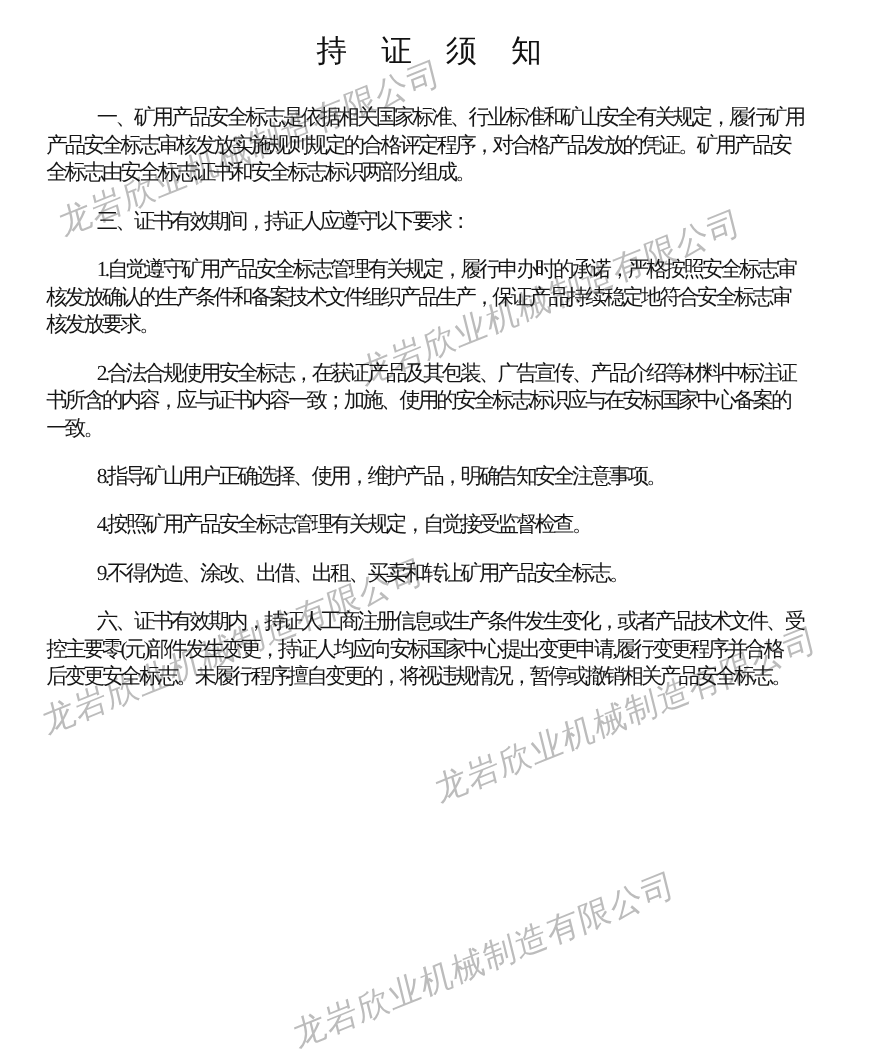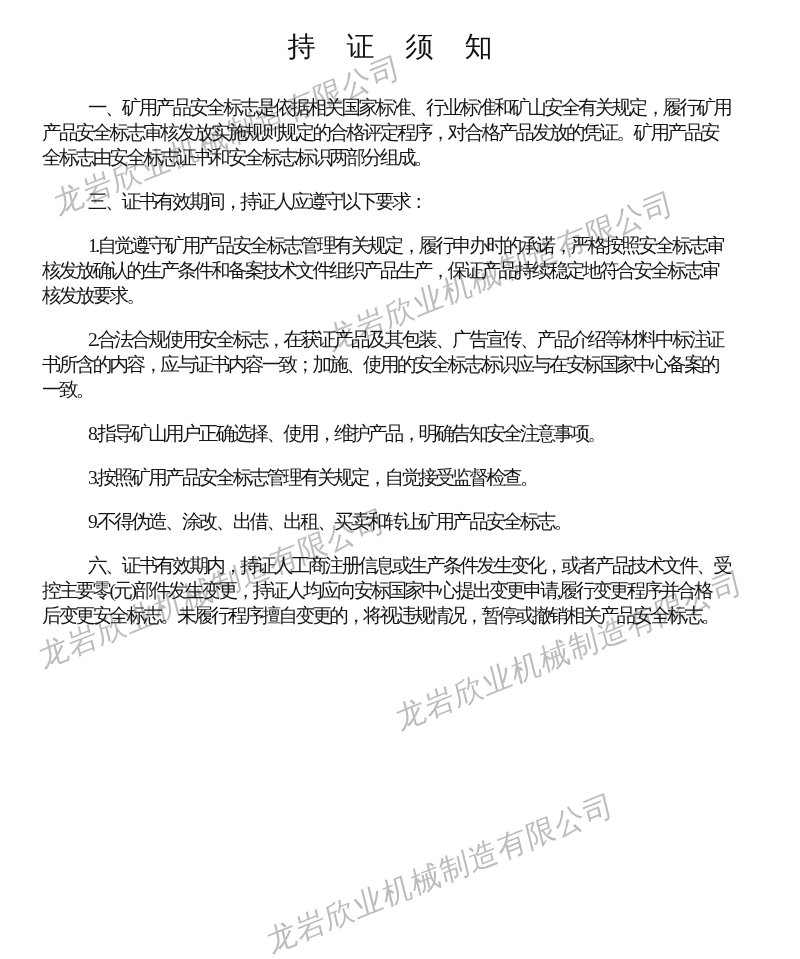--- a/index.html
+++ b/index.html
@@ -87,21 +87,21 @@
 产品安全标志审核发放实施规则规定的合格评定程序，对合格产品发放的凭证。矿用产品安
 全标志由安全标志证书和安全标志标识两部分组成。</p>
       <p class="para">三、证书有效期间，持证人应遵守以下要求：</p>
       <p class="para">1.自觉遵守矿用产品安全标志管理有关规定，履行申办时的承诺，严格按照安全标志审
 核发放确认的生产条件和备案技术文件组织产品生产，保证产品持续稳定地符合安全标志审
 核发放要求。</p>
       <p class="para">2.合法合规使用安全标志，在获证产品及其包装、广告宣传、产品介绍等材料中标注证
 书所含的内容，应与证书内容一致；加施、使用的安全标志标识应与在安标国家中心备案的
 一致。</p>
       <p class="para">8.指导矿山用户正确选择、使用，维护产品，明确告知安全注意事项。</p>
-      <p class="para">3.按照矿用产品安全标志管理有关规定，自觉接受监督检查。</p>
+      <p class="para">4.按照矿用产品安全标志管理有关规定，自觉接受监督检查。</p>
       <p class="para">9.不得伪造、涂改、出借、出租、买卖和转让矿用产品安全标志。</p>
       <p class="para">六、证书有效期内，持证人工商注册信息或生产条件发生变化，或者产品技术文件、受
 控主要零(元)部件发生变更，持证人均应向安标国家中心提出变更申请,履行变更程序并合格
 后变更安全标志。未履行程序擅自变更的，将视违规情况，暂停或撤销相关产品安全标志。</p>
     </div>
   </div>
 
 </div>
 
 </body></html>

